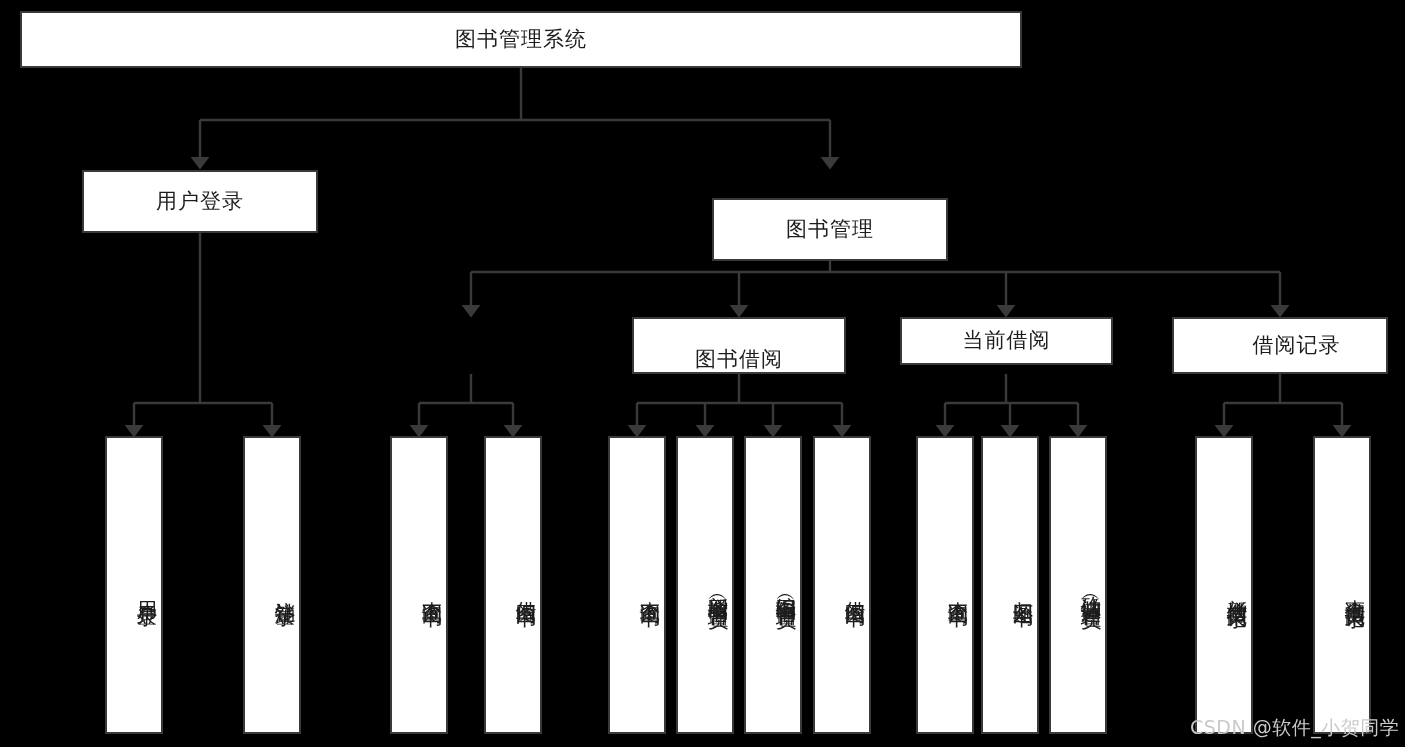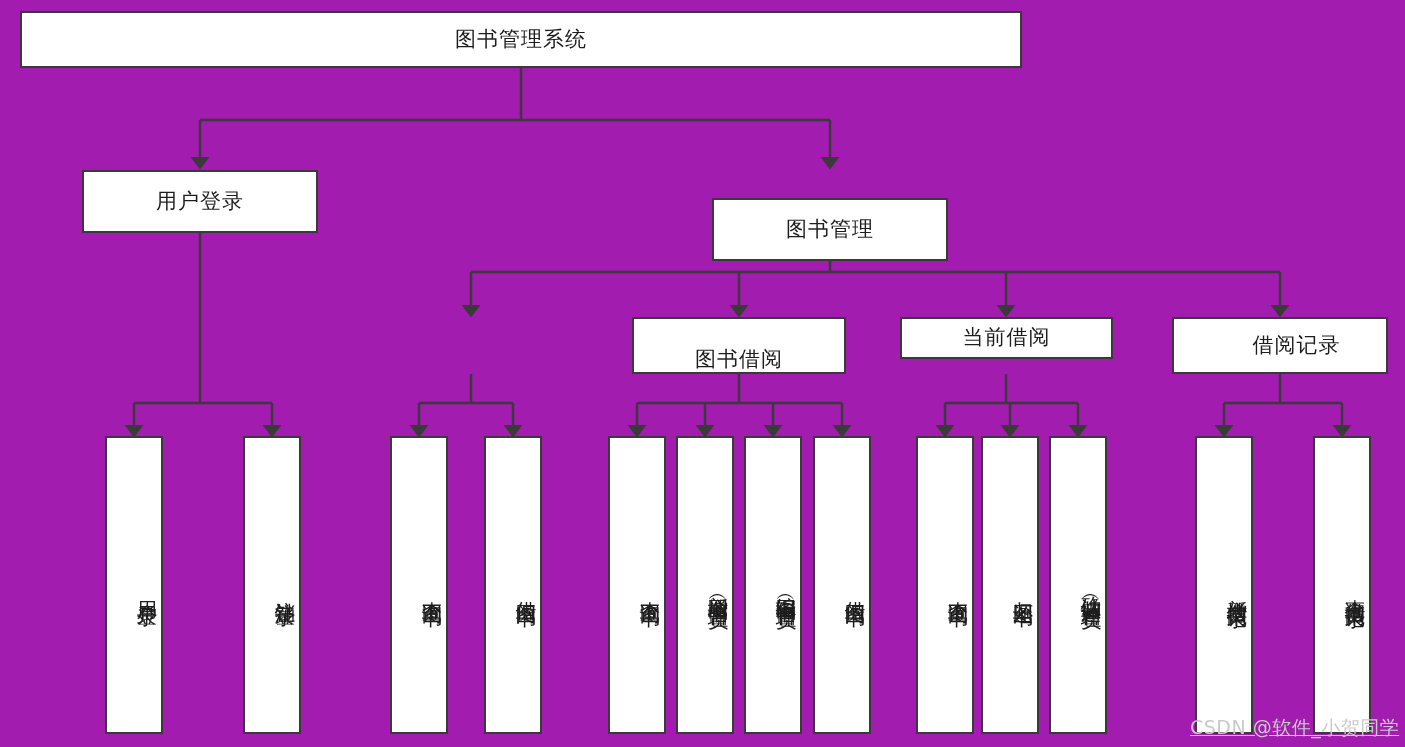--- a/index.html
+++ b/index.html
@@ -8,21 +8,21 @@
     padding: 0;
     background: #ffffff;
   }
   body {
     font-family: "DejaVu Sans", "Liberation Sans", sans-serif;
   }
   #canvas {
     position: relative;
     width: 1405px;
     height: 747px;
-    background: #a21caf;
+    background: #000000;
     overflow: hidden;
   }
   svg#edges {
     position: absolute;
     left: 0;
     top: 0;
     width: 1405px;
     height: 747px;
     pointer-events: none;
   }
@@ -56,21 +56,20 @@
     white-space: nowrap;
     display: block;
   }
   .watermark {
     position: absolute;
     color: #c9c9c9;
     font-size: 19px;
     letter-spacing: 0.5px;
     white-space: nowrap;
     user-select: none;
-    text-decoration: underline;
   }
 </style>
 </head>
 <body>
 
 <div id="canvas">
 
   <svg id="edges" viewBox="0 0 1405 747" xmlns="http://www.w3.org/2000/svg">
     <defs>
       <marker id="arrow" markerWidth="9" markerHeight="9" refX="1.2" refY="4.5" orient="auto" markerUnits="strokeWidth">
@@ -128,21 +127,21 @@
   <div class="node horiz" style="left:82px; top:170px; width:236px; height:63px;">
     <span>用户登录</span>
   </div>
   <div class="node horiz" style="left:712px; top:170px; width:236px; height:63px;margin-top:28px;">
     <span>图书管理</span>
   </div>
 
   <div class="node horiz" style="left:632px; top:317px; width:214px; height:57px;align-items:flex-end;">
     <span>图书借阅</span>
   </div>
-  <div class="node horiz" style="left:900px; top:317px; width:213px; height:42px;">
+  <div class="node horiz" style="left:900px; top:317px; width:213px; height:48px;">
     <span>当前借阅</span>
   </div>
   <div class="node horiz" style="left:1172px; top:317px; width:216px; height:57px;padding-left:33px;">
     <span>借阅记录</span>
   </div>
 
   <div class="node vert" style="left:105px; top:436px; width:58px; height:298px;">
     <span class="vtext">用户登录</span>
   </div>
   <div class="node vert" style="left:243px; top:436px; width:58px; height:298px;">

